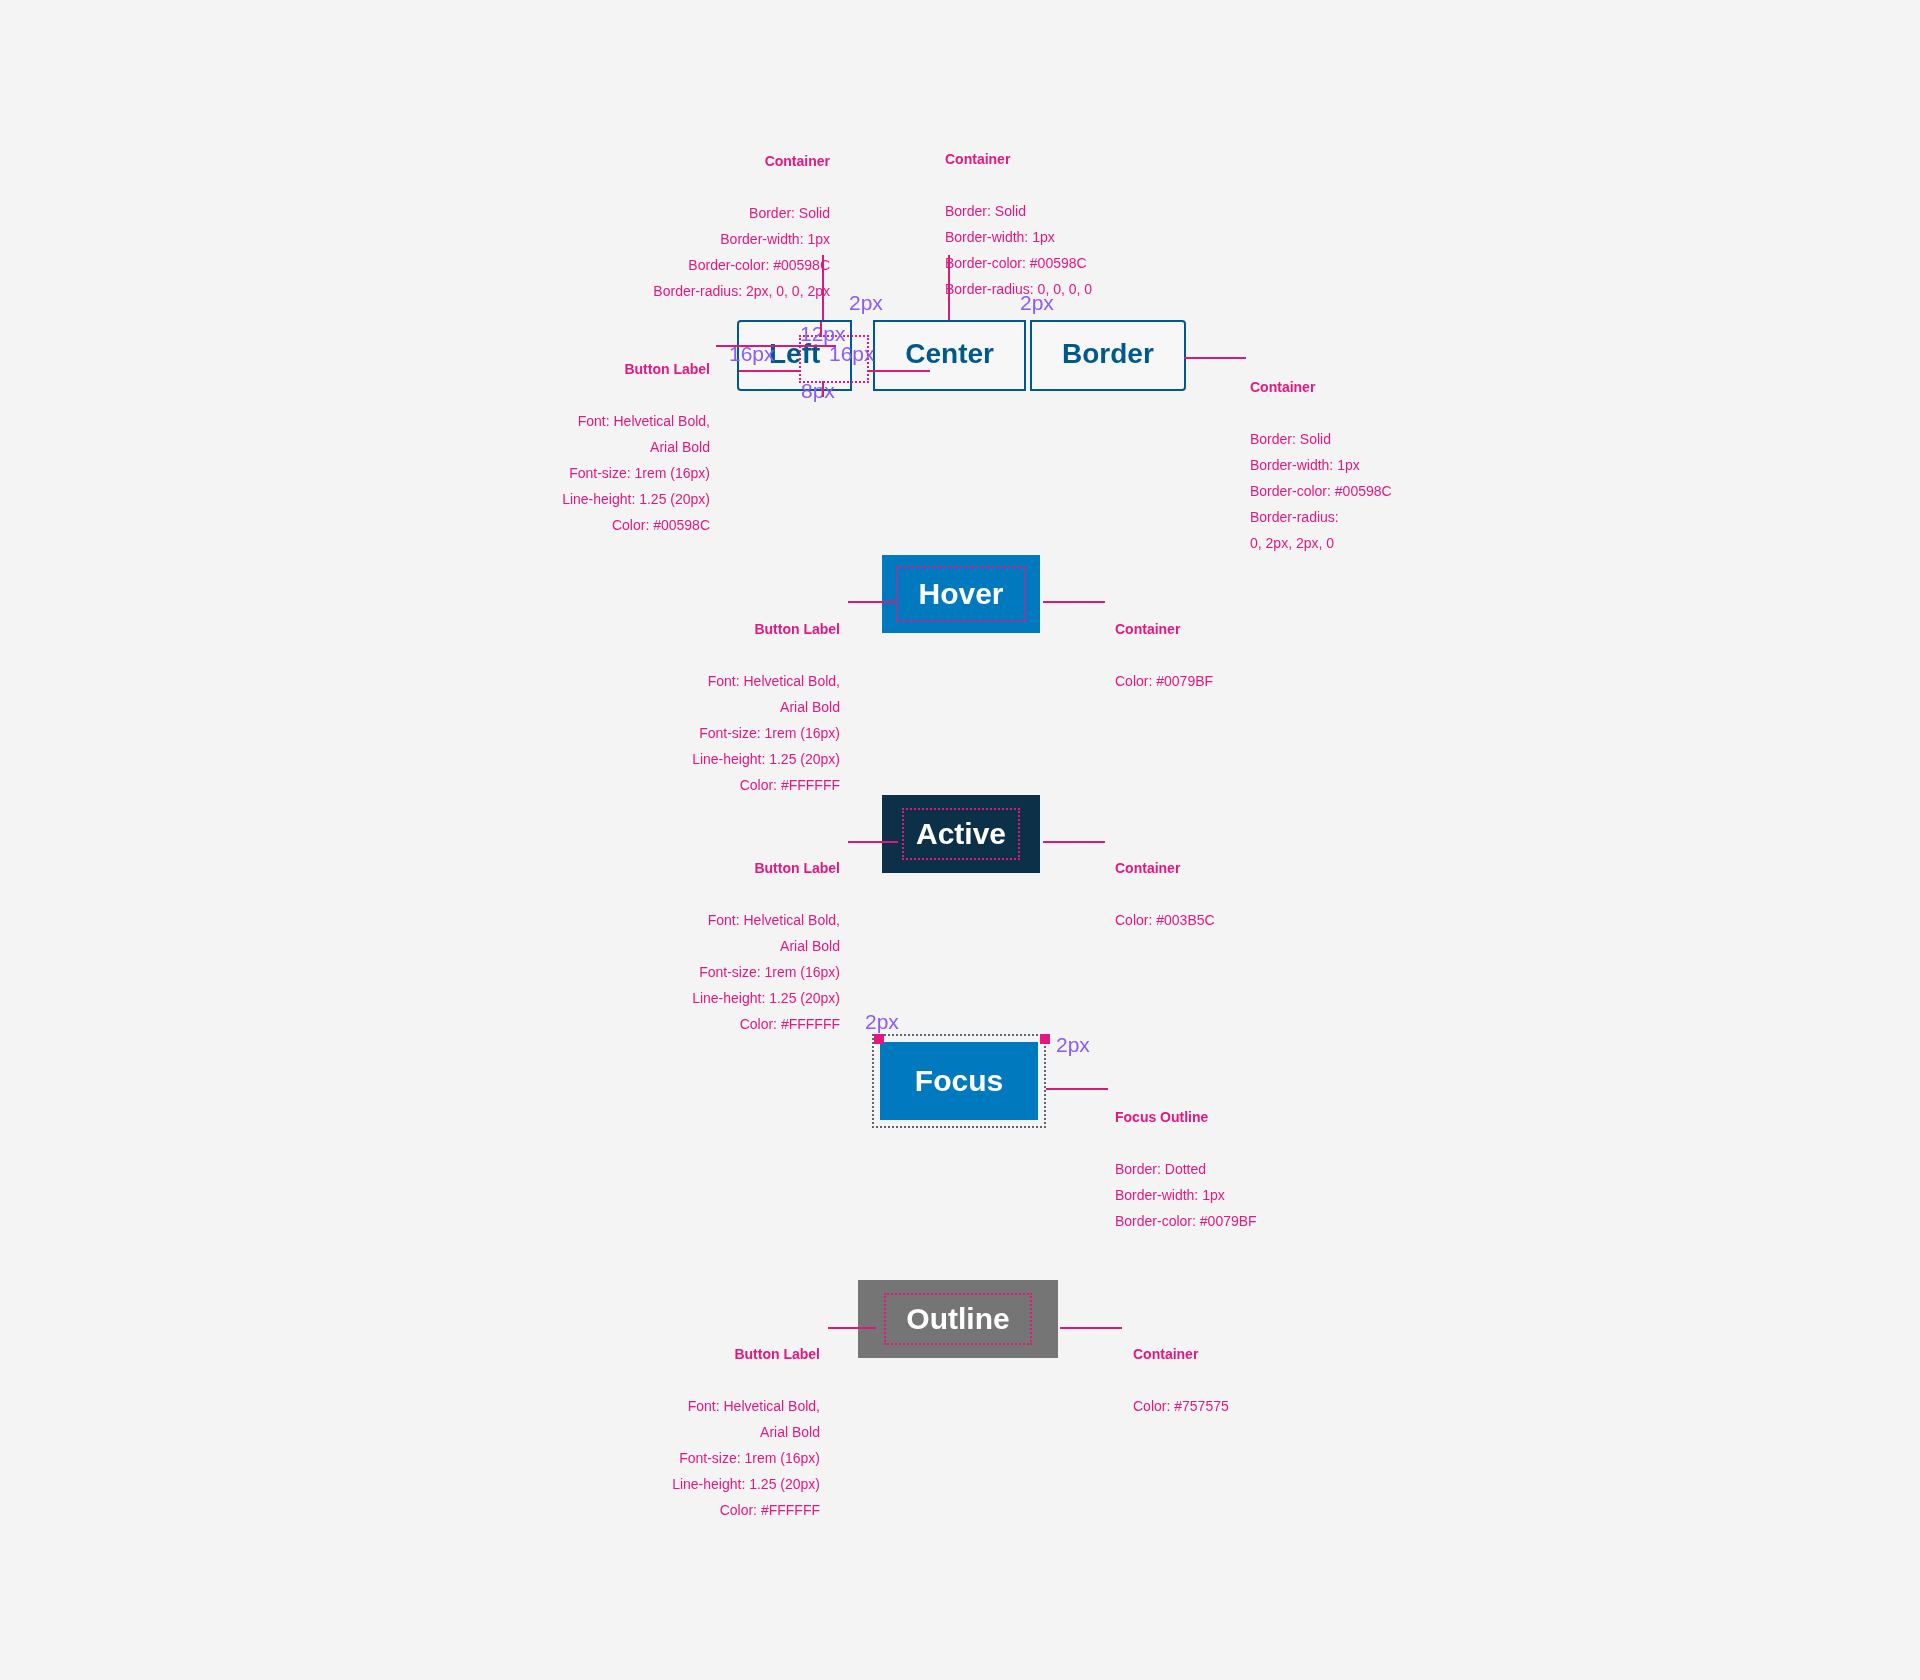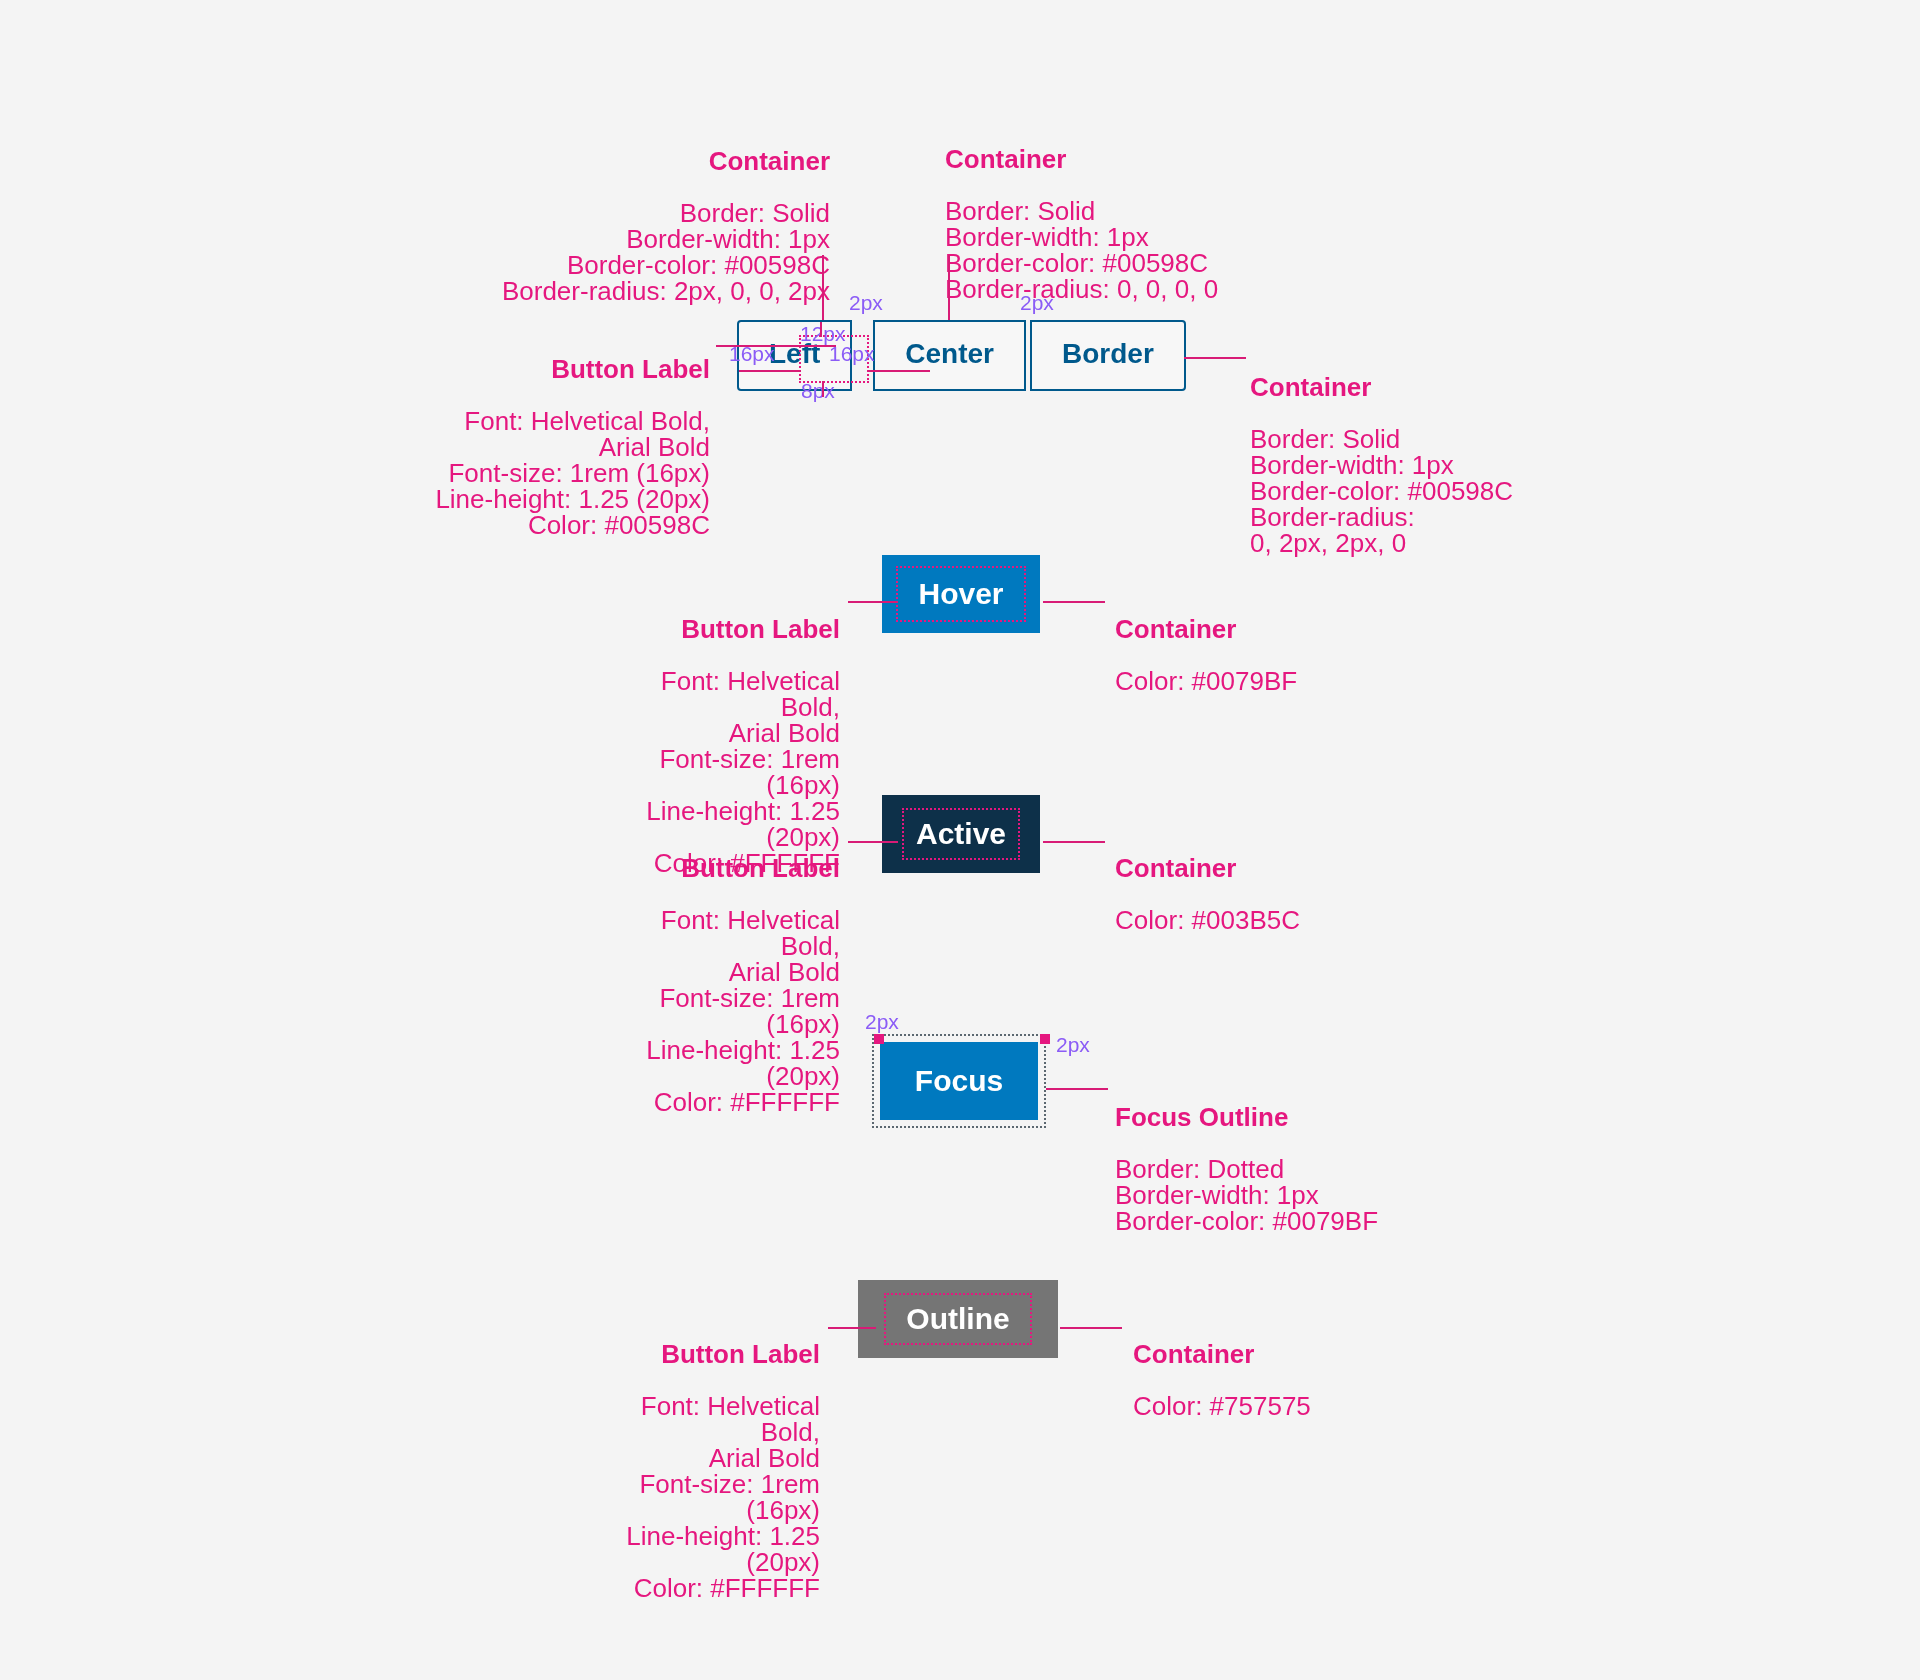--- a/index.html
+++ b/index.html
@@ -11,21 +11,21 @@
     background: #f4f4f4;
     font-family: "Liberation Sans", sans-serif;
     position: relative;
     overflow: hidden;
   }
 
   
   .anno {
     position: absolute;
     color: #e5177f;
-    font-size: 26px;
+    font-size: 14px;
     line-height: 26px;
     white-space: pre-line;
   }
   .anno .hd {
     font-weight: bold;
     display: block;
   }
   .anno.right-align { text-align: right; }
   .anno.left-align  { text-align: left; }
 

